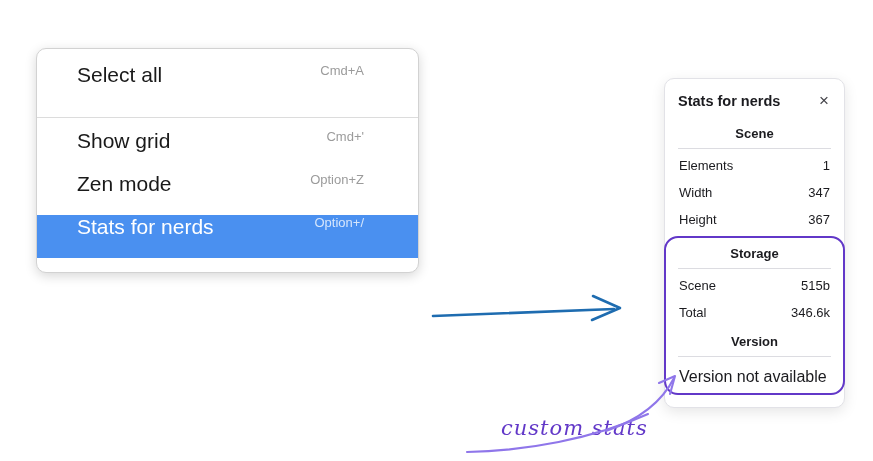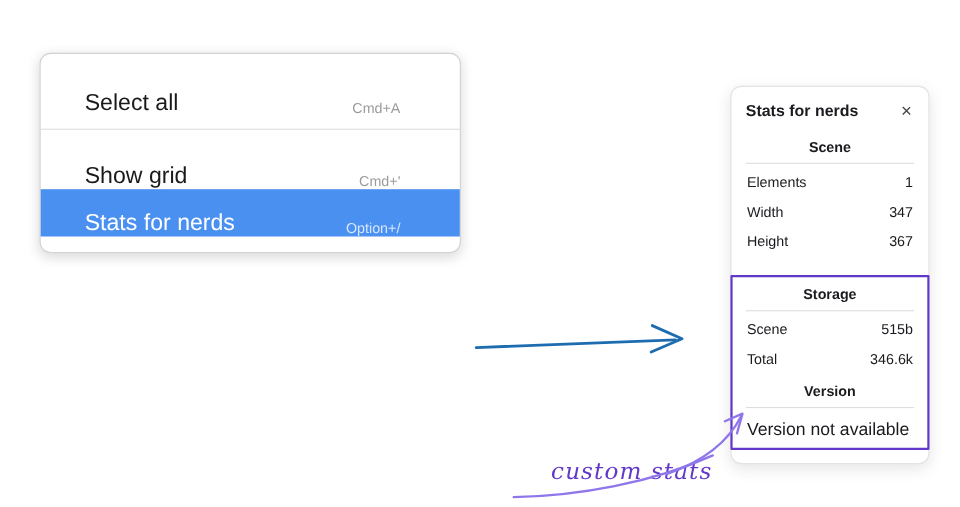--- a/index.html
+++ b/index.html
@@ -25,38 +25,37 @@
     box-sizing: border-box;
     background: #ffffff;
     border: 1px solid #d2d2d2;
     border-radius: 10px;
     box-shadow: 0 3px 12px rgba(0,0,0,0.16);
     padding: 14px 0;
   }
   .menu-item {
     height: 43px;
     display: flex;
-    align-items: flex-end;
+    align-items: flex-start;
     justify-content: space-between;
     padding: 0 54px 0 40px;
     font-size: 21px;
     color: #1a1a1a;
     cursor: default;
   }
   .menu-item .shortcut {
     color: #9b9b9b;
     font-size: 13px;
   }
   .menu-item.highlighted {
     background: var(--highlight-blue, #4a90f0);
     color: #ffffff;
   }
   .menu-item.highlighted .shortcut {
     color: #d6e6fc;
-    margin-top: 24px;
   }
   .menu-divider {
     height: 1px;
     background: #dcdcdc;
     margin: 11px 0;
   }
 
   
   .panel {
     position: absolute;
@@ -102,22 +101,22 @@
     justify-content: space-between;
     padding: 6px 1px;
     align-items: center;
   }
   .version-note {
     padding: 8px 1px 2px;
     font-size: 16px;
   }
   .annotated-group {
     border: 2px solid var(--annotation-purple, #6238c8);
-    border-radius: 1px;
-    margin: 17px -14px 0;
+    border-radius: 14px;
+    margin: 3px -14px 0;
     padding: 0 12px 5px;
   }
 
   
   .handwriting {
     position: absolute;
     left: 501px;
     top: 416px;
     font-family: "DejaVu Serif", serif;
     font-style: italic;
@@ -145,20 +144,24 @@
 
   <div class="menu">
     <div class="menu-item">
       <span>Select all</span>
       <span class="shortcut">Cmd+A</span>
     </div>
     <div class="menu-divider"></div>
     <div class="menu-item">
       <span>Show grid</span>
       <span class="shortcut">Cmd+'</span>
+    </div>
+    <div class="menu-item">
+      <span>Zen mode</span>
+      <span class="shortcut">Option+Z</span>
     </div>
     <div class="menu-item highlighted">
       <span>Stats for nerds</span>
       <span class="shortcut">Option+/</span>
     </div>
   </div>
 
   <div class="panel">
     <div class="panel-header">
       <span class="panel-title">Stats for nerds</span>

